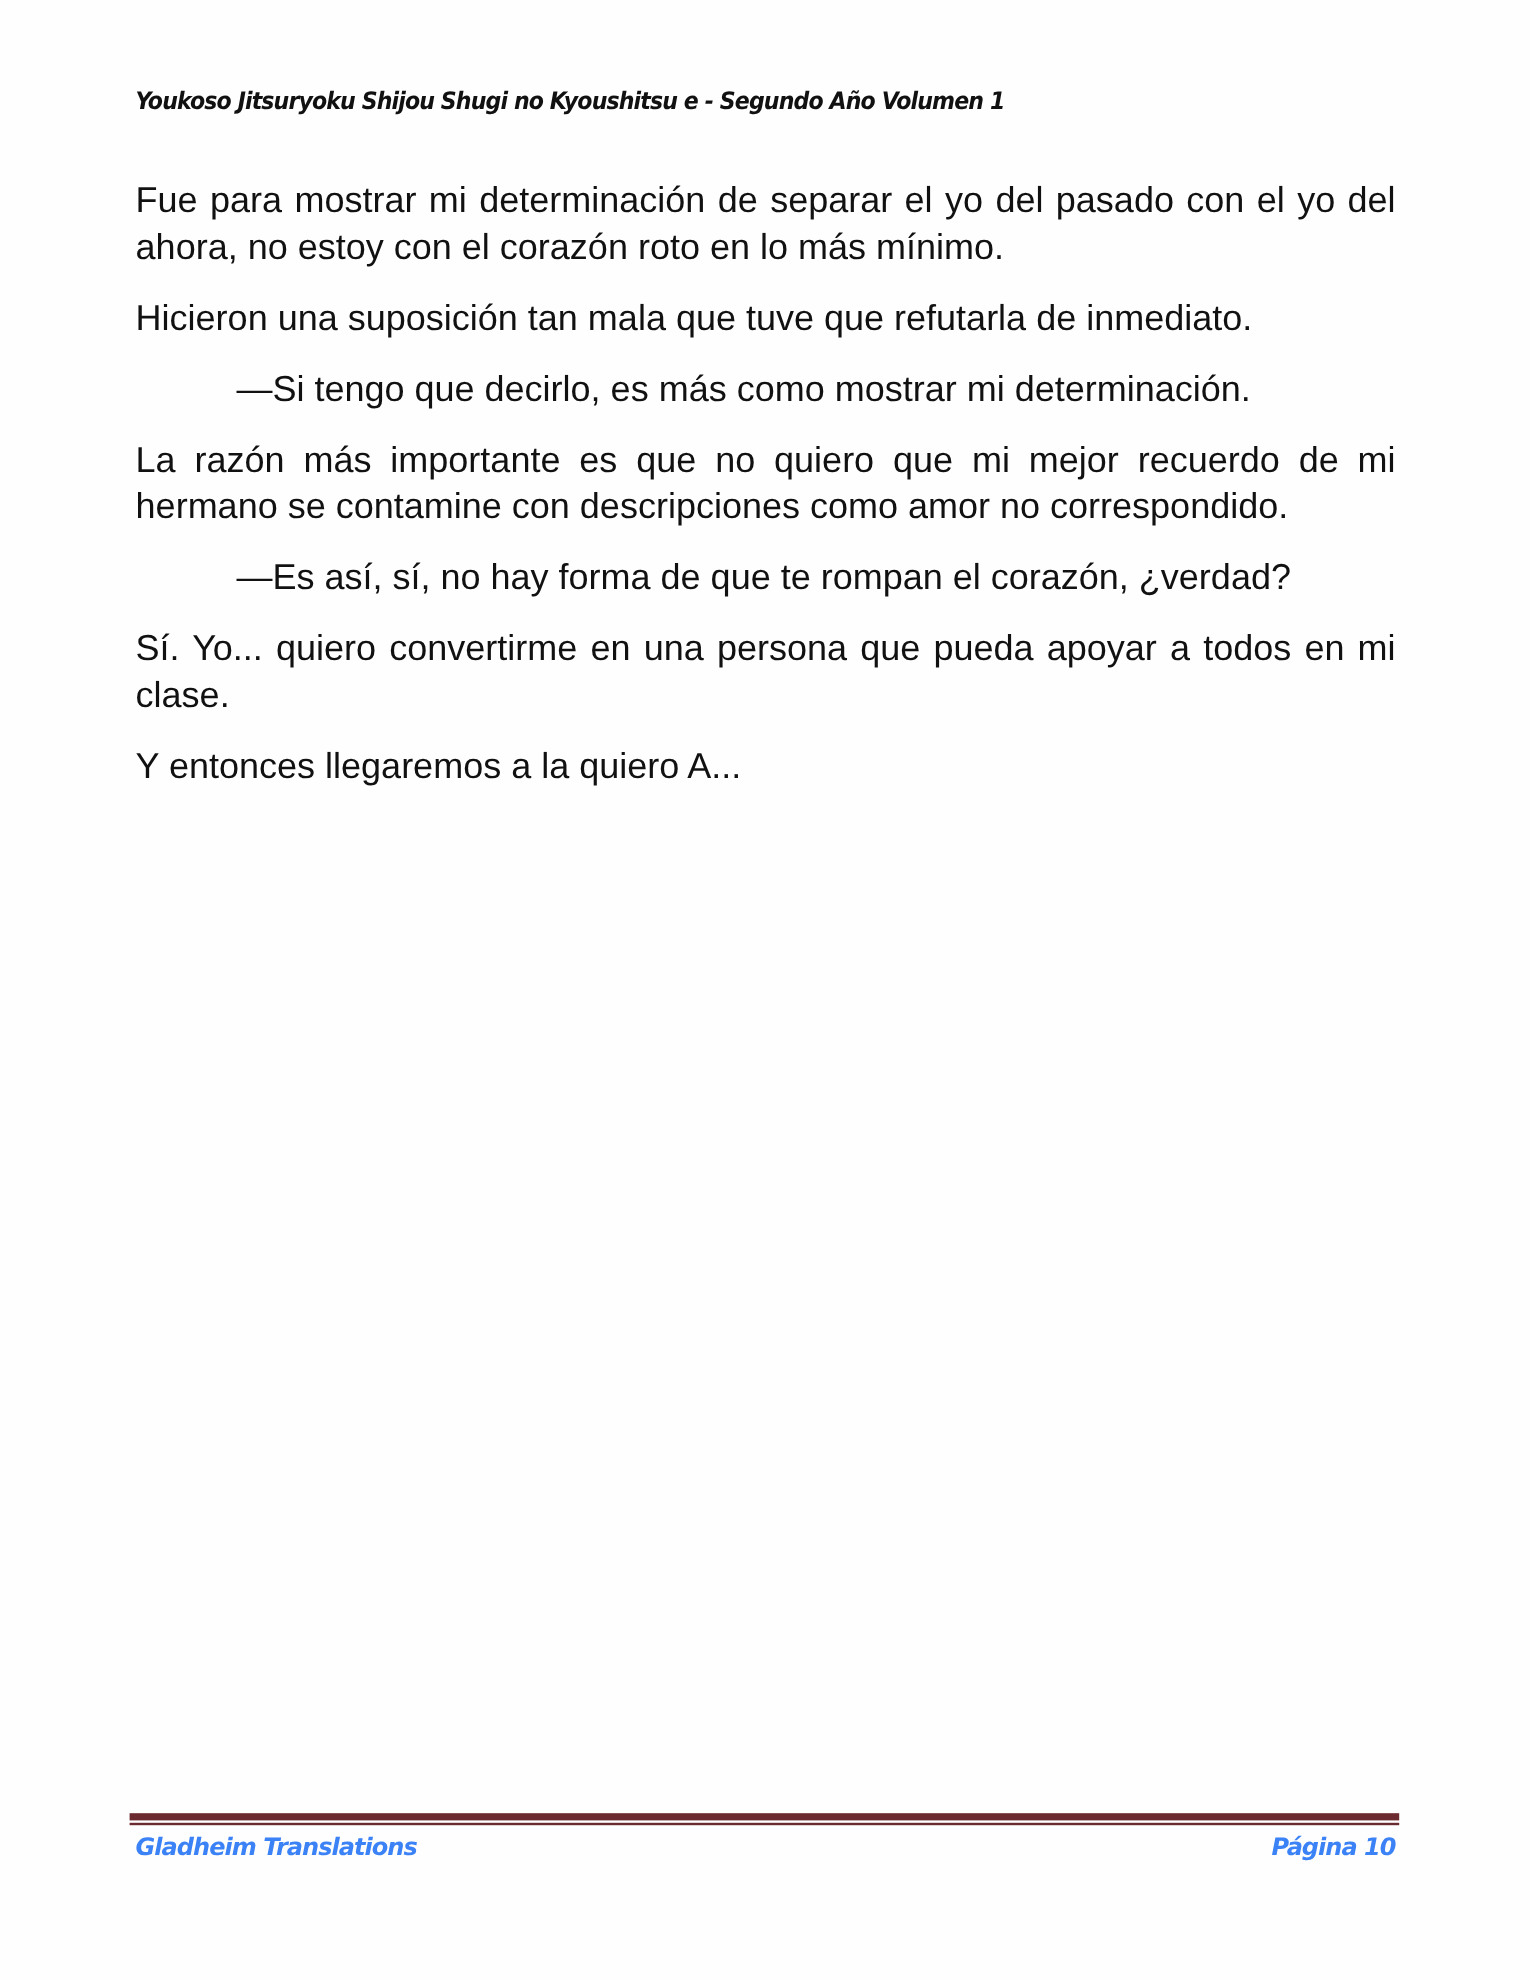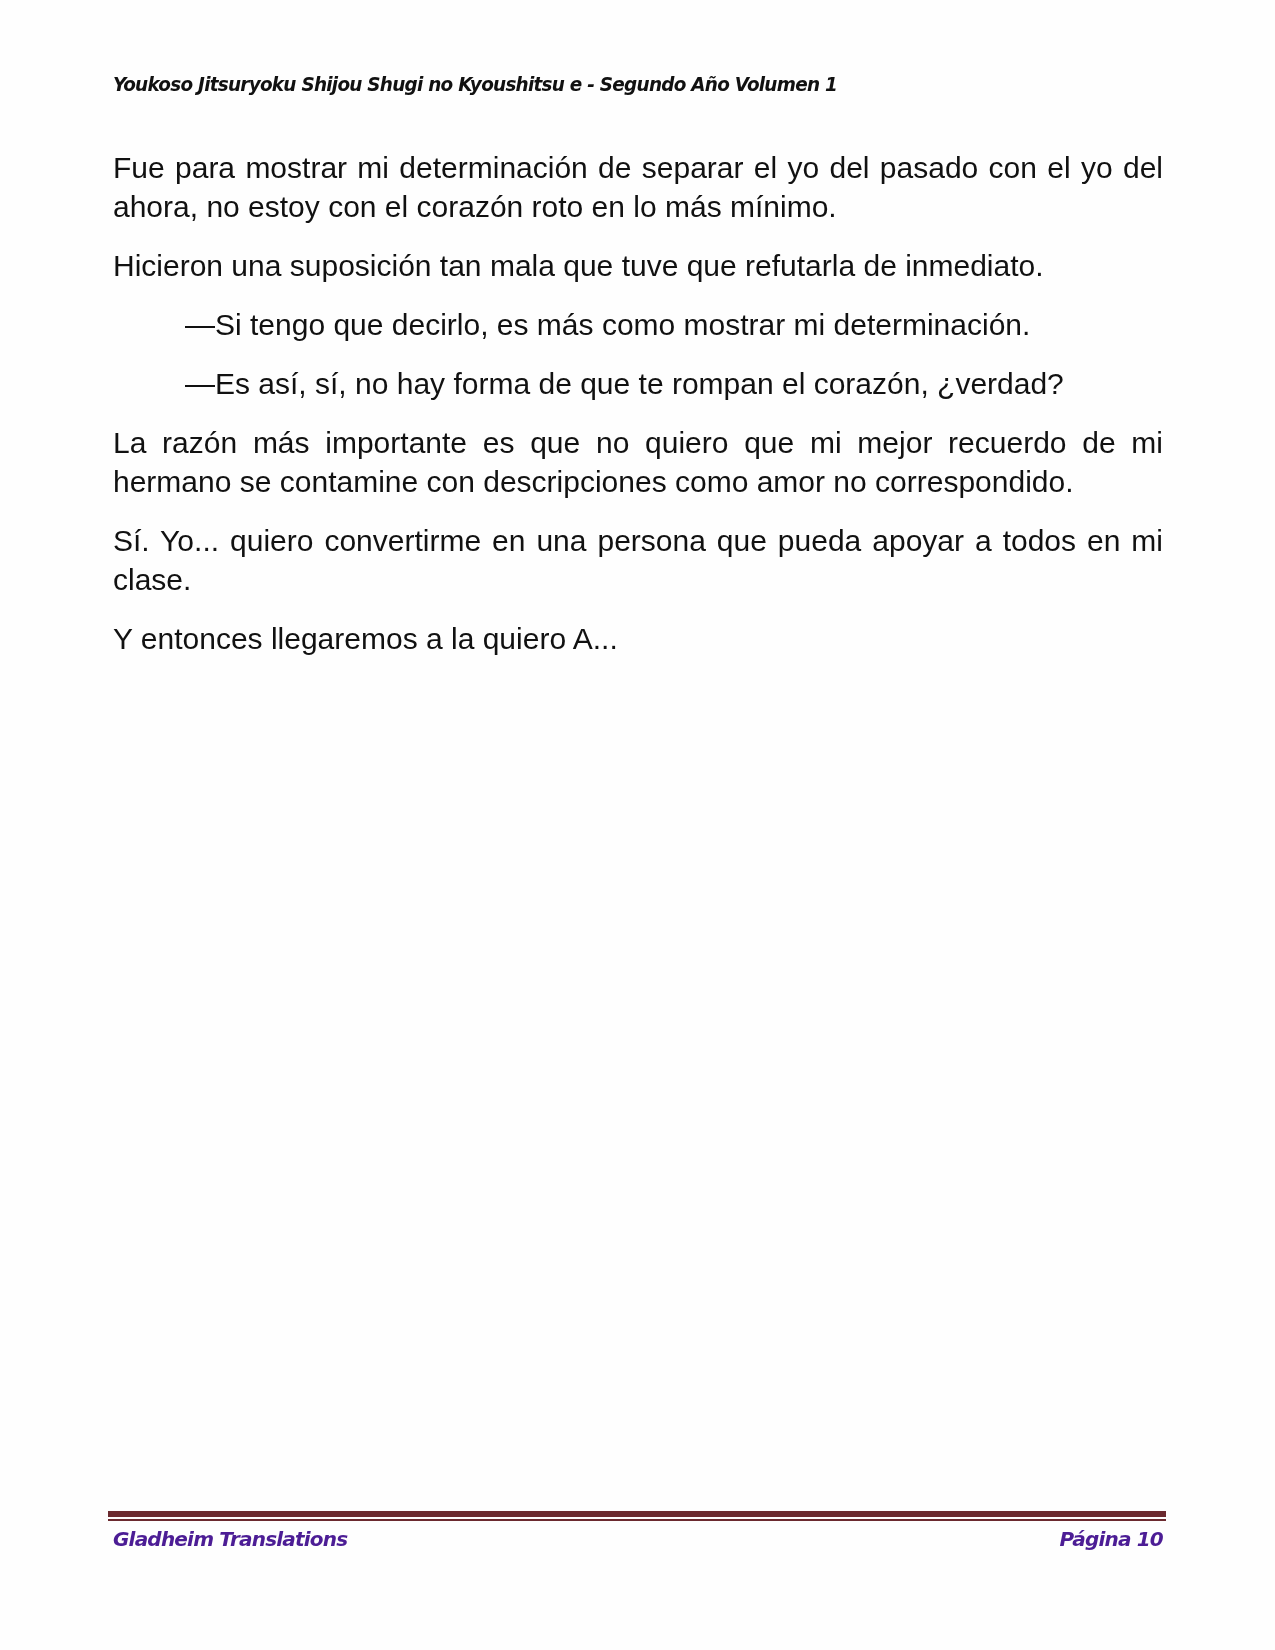--- a/index.html
+++ b/index.html
@@ -7,45 +7,45 @@
   .page-header {
     position: absolute; left: 113px; top: 72px; width: 1050px;
     font-family: "DejaVu Sans", sans-serif; font-weight: bold; font-style: italic;
     font-size: 20px; color: #111; letter-spacing: -0.8px; transform: scaleX(0.92); transform-origin: left;
   }
   .body-text {
     position: absolute; left: 113px; top: 148px; width: 1050px;
     font-family: "Liberation Sans", sans-serif; font-size: 30px; line-height: 39px; color: #111;
   }
   .para { margin: 0 0 20px 0; text-align: justify; }
-  .para.indent { text-indent: 72px; }
+  .para.indent { text-indent: 72px; margin-left: 12px; }
   .footer-rule {
     position: absolute; left: 108px; top: 1511px; width: 1058px; height: 10px;
   }
   .footer-rule .thick { position: absolute; left: 0; top: 0; width: 100%; height: 6px; background: #6b2a2f; }
   .footer-rule .thin { position: absolute; left: 0; top: 8px; width: 100%; height: 2px; background: #6b2a2f; }
   .footer {
     position: absolute; left: 113px; top: 1527px; width: 1050px; height: 26px;
     font-family: "DejaVu Sans", sans-serif; font-weight: bold; font-style: italic;
-    font-size: 20px; color: #4c1d95; text-align: right;
+    font-size: 20px; color: #3b82f6; text-align: right;
   }
   .footer .left { position: absolute; left: 0; top: 0; letter-spacing: -0.8px; }
   .footer .right { position: absolute; right: 0; top: 0; letter-spacing: -0.8px; }
 </style>
 </head>
 <body>
 
 <div class="page-header">Youkoso Jitsuryoku Shijou Shugi no Kyoushitsu e - Segundo Año Volumen 1</div>
 
 <div class="body-text">
   <p class="para">Fue para mostrar mi determinación de separar el yo del pasado con el yo del ahora, no estoy con el corazón roto en lo más mínimo.</p>
   <p class="para">Hicieron una suposición tan mala que tuve que refutarla de inmediato.</p>
   <p class="para indent">—Si tengo que decirlo, es más como mostrar mi determinación.</p>
+  <p class="para">La razón más importante es que no quiero que mi mejor recuerdo de mi hermano se contamine con descripciones como amor no correspondido.</p>
   <p class="para indent">—Es así, sí, no hay forma de que te rompan el corazón, ¿verdad?</p>
-  <p class="para">La razón más importante es que no quiero que mi mejor recuerdo de mi hermano se contamine con descripciones como amor no correspondido.</p>
   <p class="para">Sí. Yo... quiero convertirme en una persona que pueda apoyar a todos en mi clase.</p>
   <p class="para">Y entonces llegaremos a la quiero A...</p>
 </div>
 
 <div class="footer-rule">
   <div class="thick"></div>
   <div class="thin"></div>
 </div>
 
 <div class="footer">

